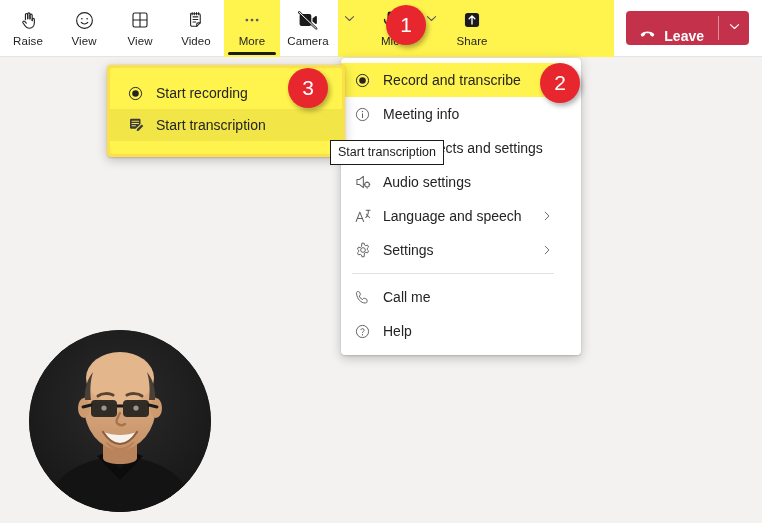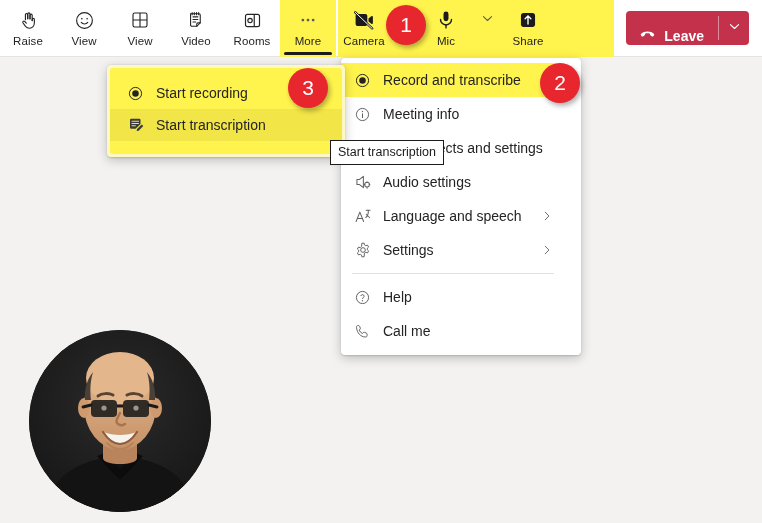--- a/index.html
+++ b/index.html
@@ -175,21 +175,21 @@
     background: #e1e1e1;
     margin: 6px 11px 6px 11px;
   }
 
   
   .submenu {
     position: absolute;
     left: 107px;
     top: 65px;
     width: 238px;
-    background: #fef9c3;
+    background: #fde047;
     border-radius: 4px;
     box-shadow: 0 3px 11px rgba(0,0,0,0.22), 0 0.5px 2px rgba(0,0,0,0.14);
     z-index: 20;
     padding: 0;
     box-sizing: border-box;
   }
   .submenu-inner {
     background: #fff34d;
     border-radius: 3px;
     padding: 9px 0 13px 0;
@@ -316,30 +316,20 @@
         <svg width="20" height="20" viewBox="0 0 24 24" fill="none" stroke="#242424" stroke-width="1.3" stroke-linecap="round">
           <path d="M5.5 4.4h10a1.6 1.6 0 0 1 1.6 1.6v9.4l-4.1 4.2H7.1a1.6 1.6 0 0 1-1.6-1.6V4.4z"></path>
           <path d="M17.1 15.4h-2.7a1.5 1.5 0 0 0-1.5 1.5v2.7"></path>
           <path d="M8.4 8.2h5.8M8.4 11.3h5.8M8.4 14.3h3.2"></path>
           <path d="M7.4 3v2.6M10 3v2.6M12.6 3v2.6M15.2 3v2.6"></path>
         </svg>
       </span>
       <span class="tb-label">Video</span>
     </div>
 
-    <div class="tb-item">
-      <span class="tb-icon">
-        <svg width="21" height="21" viewBox="0 0 24 24" fill="none" stroke="#242424" stroke-width="1.35" stroke-linejoin="round">
-          <path d="M4 7.2a2.2 2.2 0 0 1 2.2-2.2h11.6A2.2 2.2 0 0 1 20 7.2v9.6a2.2 2.2 0 0 1-2.2 2.2H6.2A2.2 2.2 0 0 1 4 16.8V7.2z"></path>
-          <path d="M14 5v14"></path>
-          <circle cx="9.2" cy="12" r="2.5"></circle>
-        </svg>
-      </span>
-      <span class="tb-label">Rooms</span>
-    </div>
 
 
     <div class="tb-item more-item">
       <span class="tb-icon">
         <svg width="22" height="22" viewBox="0 0 24 24" fill="#5b5b5b">
           <circle cx="6.4" cy="12" r="1.5"></circle>
           <circle cx="12" cy="12" r="1.5"></circle>
           <circle cx="17.6" cy="12" r="1.5"></circle>
         </svg>
       </span>
@@ -490,36 +480,36 @@
       <svg width="14" height="14" viewBox="0 0 24 24" fill="none" stroke="#616161" stroke-width="1.6" stroke-linecap="round" stroke-linejoin="round">
         <path d="M9 5.5l6.3 6.5L9 18.5"></path>
       </svg>
     </span>
   </div>
 
   <div class="menu-sep"></div>
 
   <div class="menu-item">
     <span class="mi-icon">
+      <svg width="17" height="17" viewBox="0 0 24 24" fill="none" stroke="#616161" stroke-width="1.4" stroke-linejoin="round">
+        <path d="M6.3 3.6c.9 0 1.4.5 1.7 1.3l.9 2.4c.25.7.05 1.5-.55 1.9l-1.1.8c.9 2.2 2.6 3.9 4.8 4.8l.8-1.1c.45-.6 1.2-.8 1.9-.55l2.4.9c.8.3 1.3.85 1.3 1.7v1.9c0 1.3-1.1 2.3-2.4 2.1C9.5 19.6 4.4 14.5 3.5 6.1 3.3 4.8 4.3 3.6 5.6 3.6h.7z"></path>
+      </svg>
+    </span>
+    <span class="mi-label">Call me</span>
+  </div>
+
+  <div class="menu-item">
+    <span class="mi-icon">
       <svg width="17" height="17" viewBox="0 0 24 24" fill="none" stroke="#616161" stroke-width="1.4">
         <circle cx="12" cy="12" r="8.6"></circle>
         <path d="M9.7 9.4a2.4 2.4 0 0 1 4.6.8c0 1.6-2.3 1.9-2.3 3.4" stroke-linecap="round"></path>
         <circle cx="12" cy="16.6" r="0.9" fill="#616161" stroke="none"></circle>
       </svg>
     </span>
     <span class="mi-label">Help</span>
-  </div>
-
-  <div class="menu-item">
-    <span class="mi-icon">
-      <svg width="17" height="17" viewBox="0 0 24 24" fill="none" stroke="#616161" stroke-width="1.4" stroke-linejoin="round">
-        <path d="M6.3 3.6c.9 0 1.4.5 1.7 1.3l.9 2.4c.25.7.05 1.5-.55 1.9l-1.1.8c.9 2.2 2.6 3.9 4.8 4.8l.8-1.1c.45-.6 1.2-.8 1.9-.55l2.4.9c.8.3 1.3.85 1.3 1.7v1.9c0 1.3-1.1 2.3-2.4 2.1C9.5 19.6 4.4 14.5 3.5 6.1 3.3 4.8 4.3 3.6 5.6 3.6h.7z"></path>
-      </svg>
-    </span>
-    <span class="mi-label">Call me</span>
   </div>
 
 </div>
 
 <div class="submenu">
   <div class="submenu-inner">
 
     <div class="sub-item">
       <span class="si-icon">
         <svg width="17" height="17" viewBox="0 0 24 24" fill="none">

